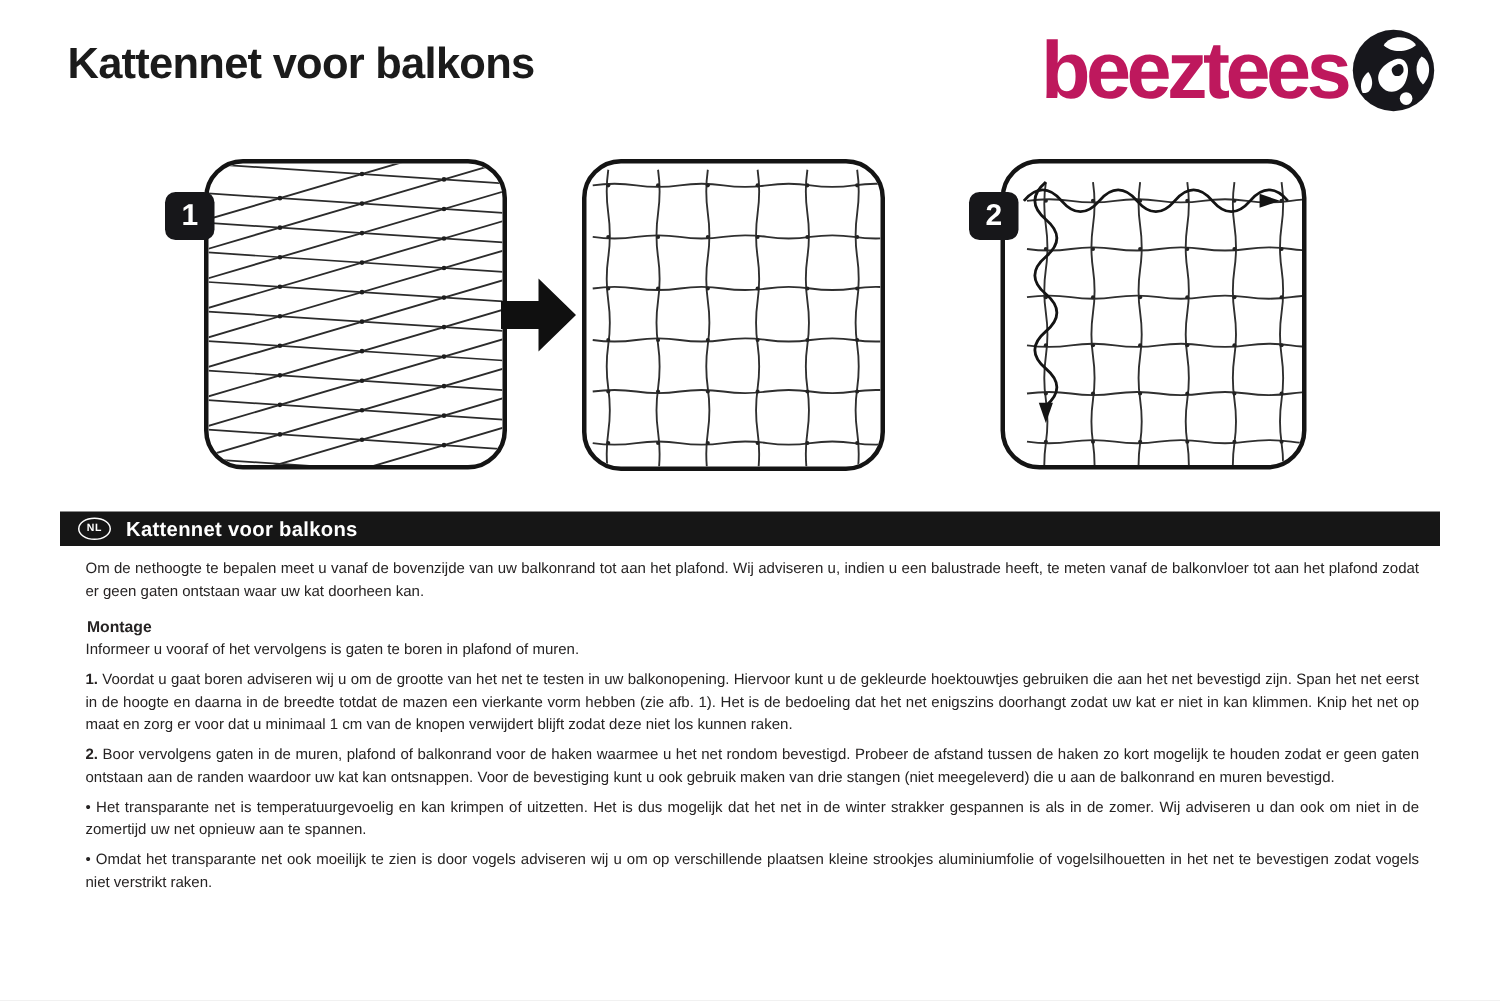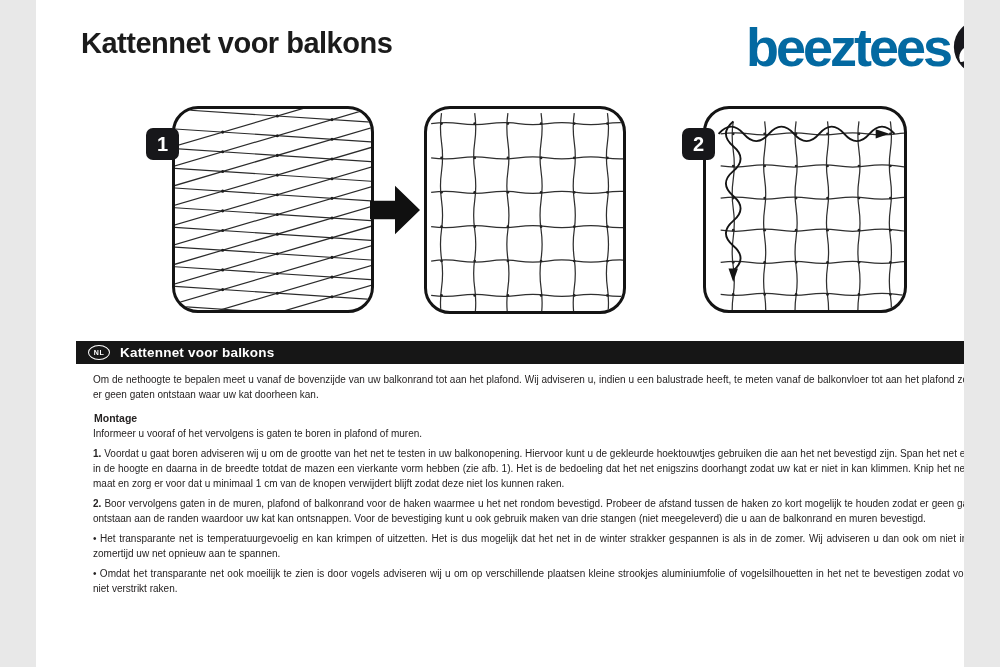--- a/index.html
+++ b/index.html
@@ -1,22 +1,22 @@
 <!DOCTYPE html>
 <html><head>
 <meta charset="utf-8">
 <style>
   html,body{margin:0;padding:0;background:#e8e8e8;}
-  .page{position:relative;width:928px;height:667px;background:#ffffff;overflow:hidden;
+  .page{position:relative;width:1000px;height:667px;background:#ffffff;overflow:hidden;
         font-family:"Liberation Sans",sans-serif;color:#262323;margin:0 auto;}
 
   
   .doc-title{position:absolute;left:45px;top:27px;font-size:29px;font-weight:700;color:#1b1b1b;letter-spacing:-.5px;}
   .logo{position:absolute;left:694px;top:18px;display:flex;align-items:center;}
-  .logo-text{font-size:54px;font-weight:700;letter-spacing:-3px;color:#0369a1;line-height:58px;margin-left:16px;}
+  .logo-text{font-size:54px;font-weight:700;letter-spacing:-3px;color:#be185d;line-height:58px;}
   .logo-icon{width:58px;height:58px;margin-left:2px;}
 
   
   .net-box{position:absolute;border:3.5px solid #141414;border-radius:26px;background:#fff;overflow:hidden;}
   .net-box svg{display:block;width:100%;height:100%;}
   .badge{position:absolute;width:33px;height:32px;background:#17171a;border-radius:7px;color:#fff;
          font-weight:700;font-size:20px;display:flex;align-items:center;justify-content:center;z-index:3;}
   .block-arrow{position:absolute;left:334px;top:181px;width:50px;height:58px;background:#101010;
          -webkit-clip-path:polygon(0 34%,50% 34%,50% 8%,100% 50%,50% 92%,50% 66%,0 66%);
          clip-path:polygon(0 34%,50% 34%,50% 8%,100% 50%,50% 92%,50% 66%,0 66%);}

